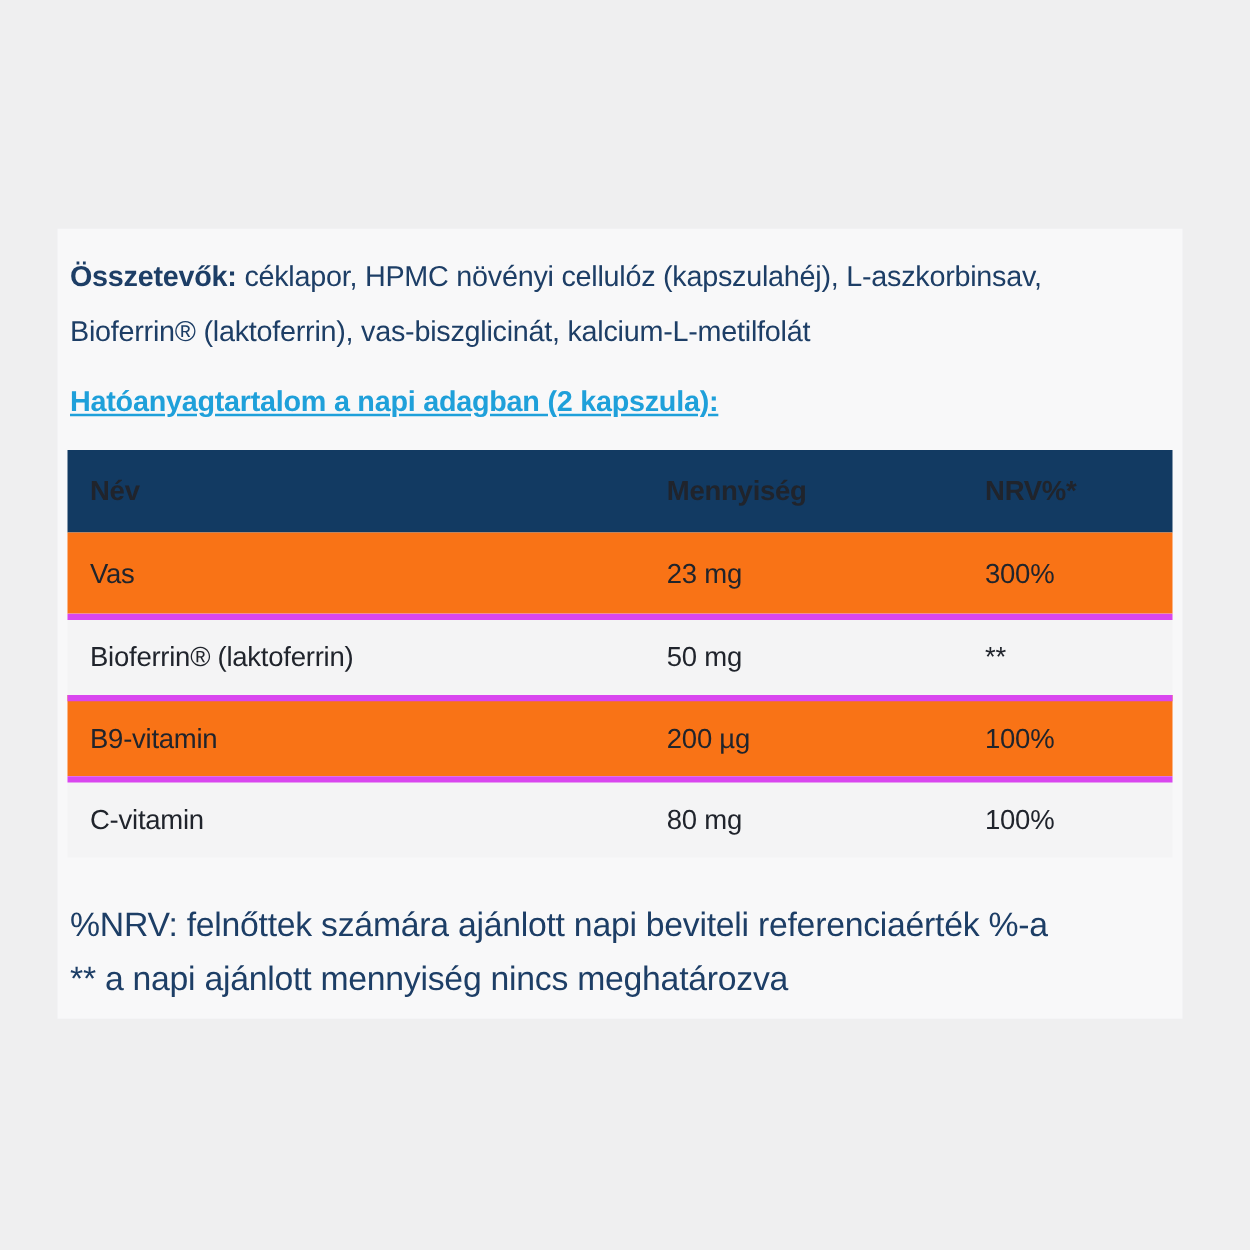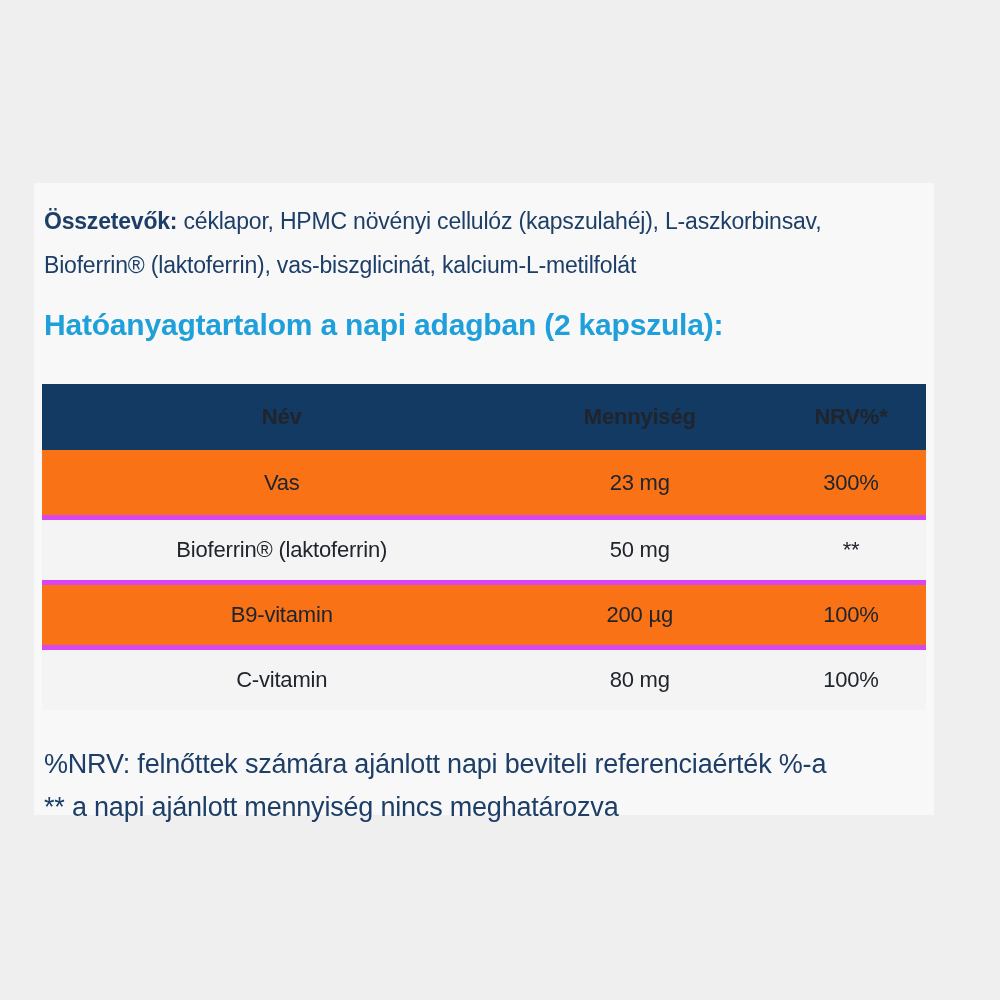--- a/index.html
+++ b/index.html
@@ -4,45 +4,45 @@
 <style>
   * { margin: 0; padding: 0; box-sizing: border-box; }
   html, body {
     width: 1000px; height: 1000px;
     background: var(--page-bg, #efeff0);
     font-family: "Liberation Sans", sans-serif;
     overflow: hidden;
   }
   .panel {
     position: absolute;
-    left: 34px; top: 183px;
+    left: 46px; top: 183px;
     width: 900px; height: 632px;
     background: var(--panel-bg, #f8f8f9);
     padding: 16px 10px 0 8px;
   }
   .ingredients {
     margin-left: 2px;
     font-size: 23px;
     line-height: 44px;
     letter-spacing: -0.2px;
     color: var(--navy-text, #1d3e66);
     max-width: 884px;
   }
   .ingredients .lead { font-weight: bold; }
   .section-heading {
     margin: 21px 0 2px 2px;
-    font-size: 30px;
+    font-size: 23px;
     font-weight: bold;
     letter-spacing: -0.2px;
     color: var(--accent-blue, #1fa0da);
+    text-decoration: underline;
   }
   .ntable {
-    margin-top: 42px;
+    margin-top: 25px;
     width: 884px;
-    text-align: center;
   }
   .tr {
     display: grid;
     grid-template-columns: 52.2% 28.8% 19%;
     align-items: center;
   }
   .thead {
     background: var(--header-bg, #123a62);
     color: #ffffff;
     font-weight: bold;

